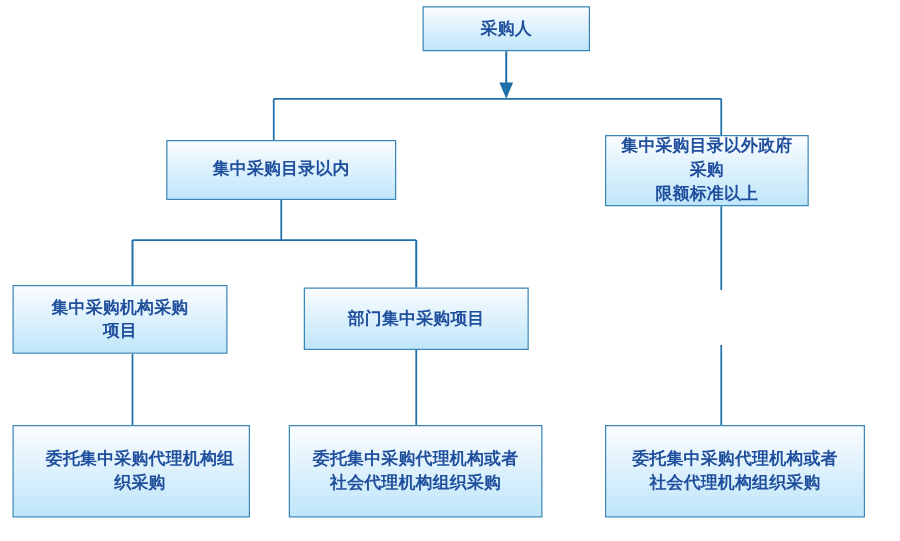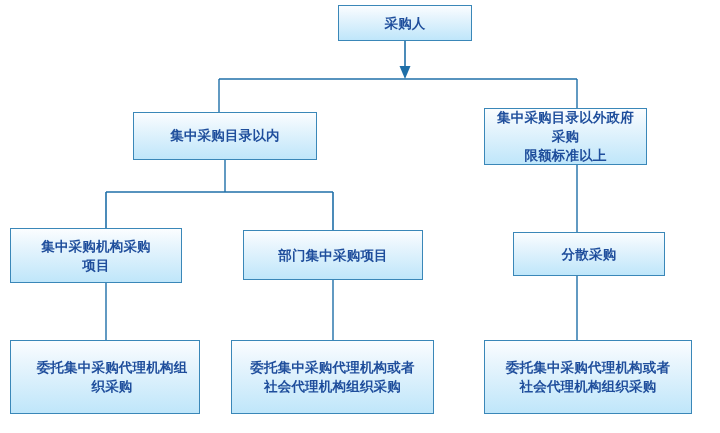--- a/index.html
+++ b/index.html
@@ -102,23 +102,20 @@
 
   <div class="node wide" id="node-central-agency">
     <span class="node-label">集中采购机构采购
 项目</span>
   </div>
 
   <div class="node wide" id="node-dept-central">
     <span class="node-label">部门集中采购项目</span>
   </div>
 
-  <div class="node" id="node-decentralized">
-    <span class="node-label">分散采购</span>
-  </div>
 
   <div class="node wide" id="node-entrust-left">
     <span class="node-label">委托集中采购代理机构组
 织采购</span>
   </div>
 
   <div class="node wide" id="node-entrust-mid">
     <span class="node-label">委托集中采购代理机构或者
 社会代理机构组织采购</span>
   </div>

